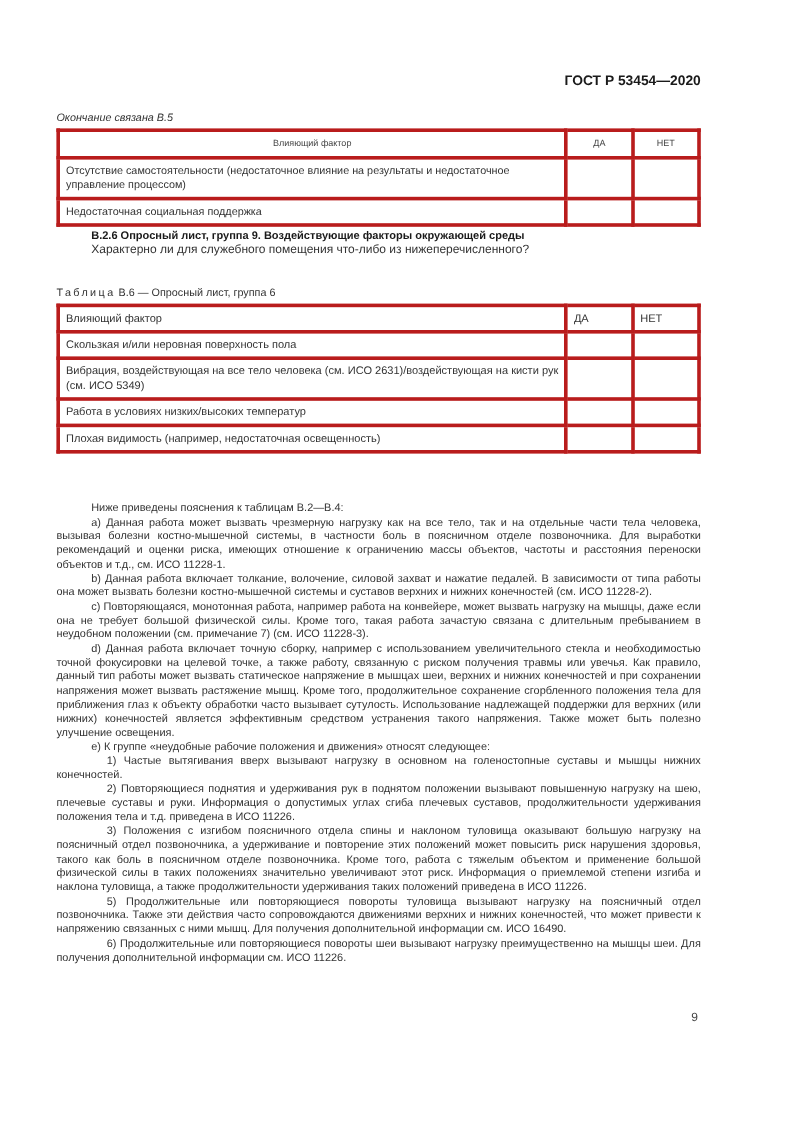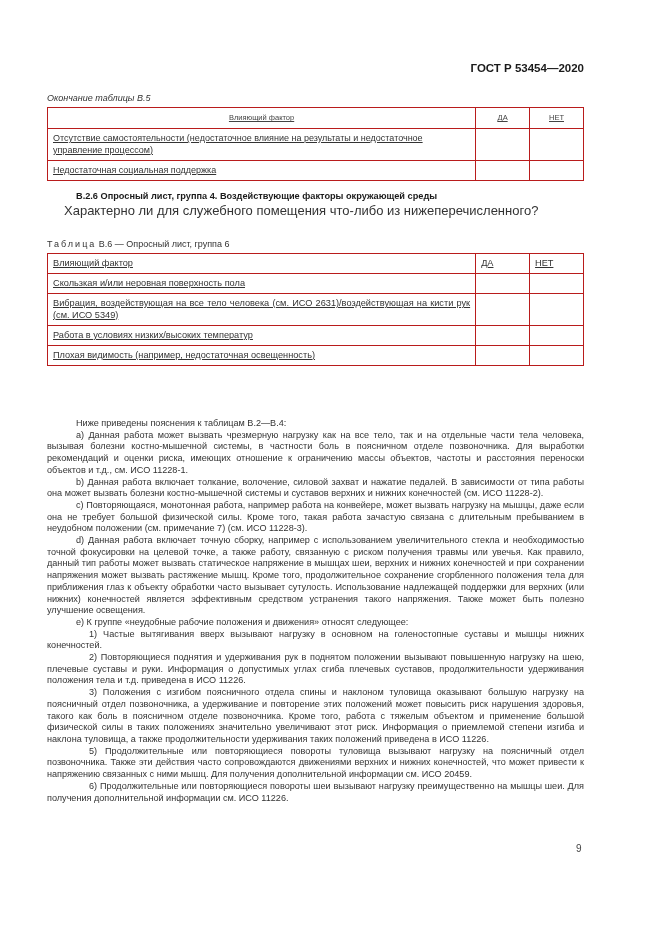--- a/index.html
+++ b/index.html
@@ -2,51 +2,51 @@
 <html><head>
 <meta charset="utf-8">
 <style>
   html, body { margin: 0; padding: 0; background: #ffffff; }
   body { width: 661px; height: 935px; position: relative; overflow: hidden;
          font-family: "Liberation Sans", sans-serif; color: #2a2a2a; }
   .abs { position: absolute; }
   .std { right: 77px; top: 62px; font-size: 11.5px; font-weight: bold; color: #1a1a1a; }
   .cont { left: 47px; top: 93px; font-size: 9px; font-style: italic; color: #333; }
   table { border-collapse: collapse; position: absolute; left: 47px; width: 537px; font-size: 9px; color: #333; }
-  td { border: 1px solid #b91c1c; padding: 2px 5px; vertical-align: middle; line-height: 11.5px; text-decoration: underline; }
+  td { border: 3px solid #b91c1c; padding: 2px 5px; vertical-align: middle; line-height: 11.5px; }
   td.c1 { width: 418px; }
   td.c2 { width: 43px; }
   td.c3 { width: 43px; }
   #t5 { top: 107px; }
   #t5 .hdr td { height: 16px; font-size: 7.5px; text-align: center; color: #444; }
   #t5 .r1 td { height: 27px; }
   #t5 .r2 td { height: 15px; }
   .sec { left: 76px; top: 191px; font-size: 9.2px; font-weight: bold; color: #1a1a1a; }
-  .q { left: 64px; top: 203px; font-size: 13px; color: #333; }
+  .q { left: 76px; top: 203px; font-size: 10px; color: #333; }
   .tcap { left: 47px; top: 239px; font-size: 9px; color: #333; }
   .tcap .sp { letter-spacing: 2px; margin-top: 40px; }
   #t6 { top: 253px; }
   #t6 td { font-size: 9.2px; }
   #t6 .hdr td { height: 15px; }
   #t6 .rA td { height: 15px; margin-left: 40px; }
   #t6 .rB td { height: 27px; text-align: justify; }
   #t6 .rC td { height: 15px; }
   #t6 .rD td { height: 15px; margin-left: 36px; }
   .body { left: 47px; top: 374px; width: 537px; font-size: 9.1px; line-height: 11.7px; color: #333; text-align: justify; margin-top: 44px; }
   .body p { margin: 0; }
   .ind1 { text-indent: 29px; }
   .ind2 { text-indent: 42px; }
   .pg { left: 576px; top: 843px; font-size: 10px; color: #444; }
 </style>
 </head>
 <body>
 
 <div class="abs std">ГОСТ Р 53454—2020</div>
 
-<div class="abs cont">Окончание таблицы В.5</div>
+<div class="abs cont">Окончание связана В.5</div>
 
 <table id="t5">
   <tbody>
       <tr class="hdr">
     <td class="c1">Влияющий фактор</td>
     <td class="c2">ДА</td>
     <td class="c3">НЕТ</td>
   </tr>
   <tr class="r1">
     <td>Отсутствие самостоятельности (недостаточное влияние на результаты и недостаточное управление процессом)</td>
@@ -54,21 +54,21 @@
     <td></td>
   </tr>
   <tr class="r2">
     <td>Недостаточная социальная поддержка</td>
     <td></td>
     <td></td>
   </tr>
 </tbody>
   </table>
 
-<div class="abs sec">В.2.6 Опросный лист, группа 4. Воздействующие факторы окружающей среды</div>
+<div class="abs sec">В.2.6 Опросный лист, группа 9. Воздействующие факторы окружающей среды</div>
 <div class="abs q">Характерно ли для служебного помещения что-либо из нижеперечисленного?</div>
 
 <div class="abs tcap"><span class="sp">Таблица</span><span> В.6 — Опросный лист, группа 6</span></div>
 
 <table id="t6">
   <tbody>
       <tr class="hdr">
     <td class="c1">Влияющий фактор</td>
     <td class="c2">ДА</td>
     <td class="c3">НЕТ</td>
@@ -99,17 +99,17 @@
 <div class="abs body">
   <p class="ind1">Ниже приведены пояснения к таблицам В.2—В.4:</p>
   <p class="ind1">a) Данная работа может вызвать чрезмерную нагрузку как на все тело, так и на отдельные части тела человека, вызывая болезни костно-мышечной системы, в частности боль в поясничном отделе позвоночника. Для выработки рекомендаций и оценки риска, имеющих отношение к ограничению массы объектов, частоты и расстояния переноски объектов и т.д., см. ИСО 11228-1.</p>
   <p class="ind1">b) Данная работа включает толкание, волочение, силовой захват и нажатие педалей. В зависимости от типа работы она может вызвать болезни костно-мышечной системы и суставов верхних и нижних конечностей (см. ИСО 11228-2).</p>
   <p class="ind1">c) Повторяющаяся, монотонная работа, например работа на конвейере, может вызвать нагрузку на мышцы, даже если она не требует большой физической силы. Кроме того, такая работа зачастую связана с длительным пребыванием в неудобном положении (см. примечание 7) (см. ИСО 11228-3).</p>
   <p class="ind1">d) Данная работа включает точную сборку, например с использованием увеличительного стекла и необходимостью точной фокусировки на целевой точке, а также работу, связанную с риском получения травмы или увечья. Как правило, данный тип работы может вызвать статическое напряжение в мышцах шеи, верхних и нижних конечностей и при сохранении напряжения может вызвать растяжение мышц. Кроме того, продолжительное сохранение сгорбленного положения тела для приближения глаз к объекту обработки часто вызывает сутулость. Использование надлежащей поддержки для верхних (или нижних) конечностей является эффективным средством устранения такого напряжения. Также может быть полезно улучшение освещения.</p>
   <p class="ind1">e) К группе «неудобные рабочие положения и движения» относят следующее:</p>
   <p class="ind2">1) Частые вытягивания вверх вызывают нагрузку в основном на голеностопные суставы и мышцы нижних конечностей.</p>
   <p class="ind2">2) Повторяющиеся поднятия и удерживания рук в поднятом положении вызывают повышенную нагрузку на шею, плечевые суставы и руки. Информация о допустимых углах сгиба плечевых суставов, продолжительности удерживания положения тела и т.д. приведена в ИСО 11226.</p>
   <p class="ind2">3) Положения с изгибом поясничного отдела спины и наклоном туловища оказывают большую нагрузку на поясничный отдел позвоночника, а удерживание и повторение этих положений может повысить риск нарушения здоровья, такого как боль в поясничном отделе позвоночника. Кроме того, работа с тяжелым объектом и применение большой физической силы в таких положениях значительно увеличивают этот риск. Информация о приемлемой степени изгиба и наклона туловища, а также продолжительности удерживания таких положений  приведена в ИСО 11226.</p>
-  <p class="ind2">5) Продолжительные или повторяющиеся повороты туловища вызывают нагрузку на поясничный отдел позвоночника. Также эти действия часто сопровождаются движениями верхних и нижних конечностей, что может привести к напряжению связанных с ними мышц. Для получения дополнительной информации см. ИСО 20459.</p>
+  <p class="ind2">5) Продолжительные или повторяющиеся повороты туловища вызывают нагрузку на поясничный отдел позвоночника. Также эти действия часто сопровождаются движениями верхних и нижних конечностей, что может привести к напряжению связанных с ними мышц. Для получения дополнительной информации см. ИСО 16490.</p>
   <p class="ind2">6) Продолжительные или повторяющиеся повороты шеи вызывают нагрузку преимущественно на мышцы шеи. Для получения дополнительной информации см. ИСО 11226.</p>
 </div>
 
 <div class="abs pg">9</div>
 
 </body></html>

